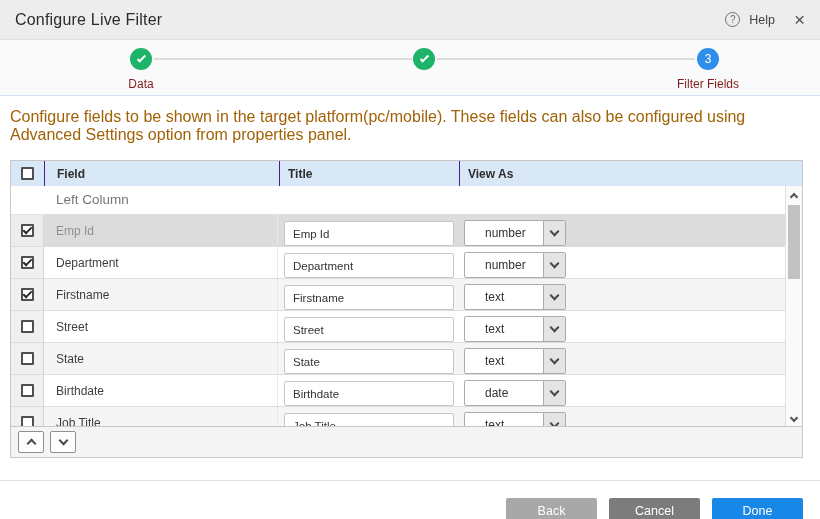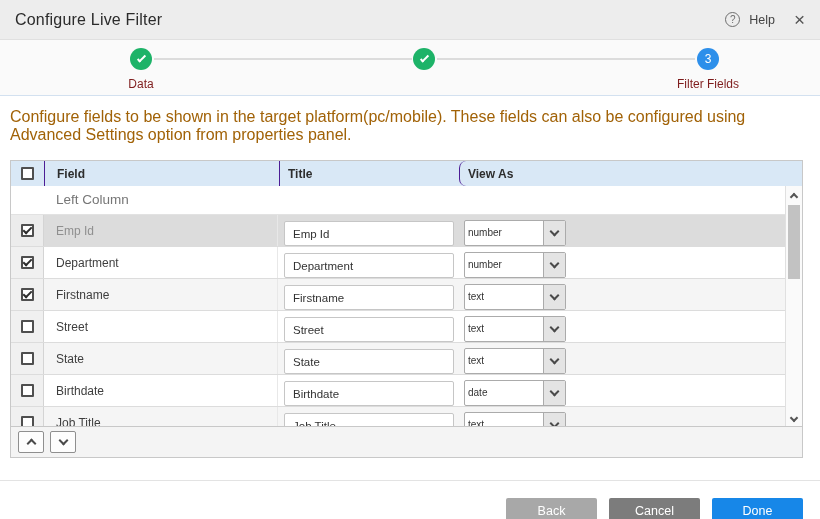--- a/index.html
+++ b/index.html
@@ -36,42 +36,42 @@
   .description { margin: 12px 10px 0 10px; font-size: 16px; color: #a16207; }
 
   
   .table { margin: 16px 0 0 10px; width: 793px; border: 1px solid #c8c8c8; }
   .thead { height: 25px; background: #d9e8f6; display: flex; align-items: center; font-size: 12px; font-weight: bold; color: #2d2d2d; }
   .th { height: 100%; display: flex; align-items: center; }
   .th + .th { border-left: 1px solid #4c1d95; }
   .th-cb { width: 33px; justify-content: center; }
   .th-field { width: 235px; padding-left: 12px; }
   .th-title { width: 180px; padding-left: 8px; }
-  .th-view { flex: 1; padding-left: 8px; border-radius: 7px; }
+  .th-view { flex: 1; padding-left: 8px; }
 
   .tbody { position: relative; height: 240px; overflow: hidden; background: #fff; }
   .rows { margin-right: 17px; }
   .group-row { height: 29px; line-height: 28px; padding-left: 45px; font-size: 13.5px; color: #767676; border-bottom: 1px solid #e2e2e2; background: #fff; }
   .trow { height: 32px; display: flex; align-items: flex-end; border-bottom: 1px solid #dcdcdc; background: #fff; }
   .rows > .trow:nth-child(even) { background: #f5f5f5; }
   .rows > .trow.selected { background: #dcdcdc; }
   .cell-cb { width: 33px; height: 100%; background: #f0f0f0; border-right: 1px solid #d4d4d4; display: flex; align-items: center; justify-content: center; }
   .trow.selected .cell-cb { background: #ececec; }
   .cell-field { width: 234px; align-self: stretch; display: flex; align-items: center; padding-left: 12px; font-size: 12px; color: #3e3e3e; border-right: 1px solid #e8e8e8; }
   .trow.selected .cell-field { color: #8f8f8f; }
   .cell-title { width: 180px; padding-left: 6px; }
   .cell-view { flex: 1; padding-left: 6px; }
 
   .cb { width: 13px; height: 13px; border: 2px solid #4f4f4f; background: #fff; position: relative; border-radius: 1px; cursor: pointer; }
   .cb.checked::after { content: ""; position: absolute; left: 0px; top: 1px; width: 7px; height: 3px; border-left: 2px solid #2e2e2e; border-bottom: 2px solid #2e2e2e; transform: rotate(-45deg); }
 
   .title-input { width: 170px; height: 25px; border: 1px solid #c6c6c6; border-radius: 2px; padding: 0 8px; font-size: 11.5px; color: #333; font-family: "Liberation Sans", sans-serif; background: #fff; }
 
   .dropdown { display: flex; width: 102px; height: 26px; border: 1px solid #ababab; border-radius: 2px; background: #fff; cursor: pointer; }
-  .dd-value { flex: 1; font-size: 10px; color: #333; line-height: 24px; padding-left: 3px; }
+  .dd-value { flex: 1; font-size: 12px; color: #333; line-height: 24px; padding-left: 20px; }
   .dd-btn { width: 22px; background: #e4e4e4; border-left: 1px solid #ababab; display: flex; align-items: center; justify-content: center; }
 
   
   .chev { display: inline-block; width: 7px; height: 7px; border-left: 2px solid #4a4a4a; border-bottom: 2px solid #4a4a4a; }
   .chev-down { transform: rotate(-45deg); margin-top: -3px; }
   .chev-up { transform: rotate(135deg); margin-top: 3px; }
 
   
   .scrollbar { position: absolute; right: 0; top: 0; width: 17px; height: 240px; background: #fafafa; border-left: 1px solid #e0e0e0; }
   .sb-up, .sb-down { position: absolute; left: 0; width: 16px; display: flex; justify-content: center; cursor: pointer; }

